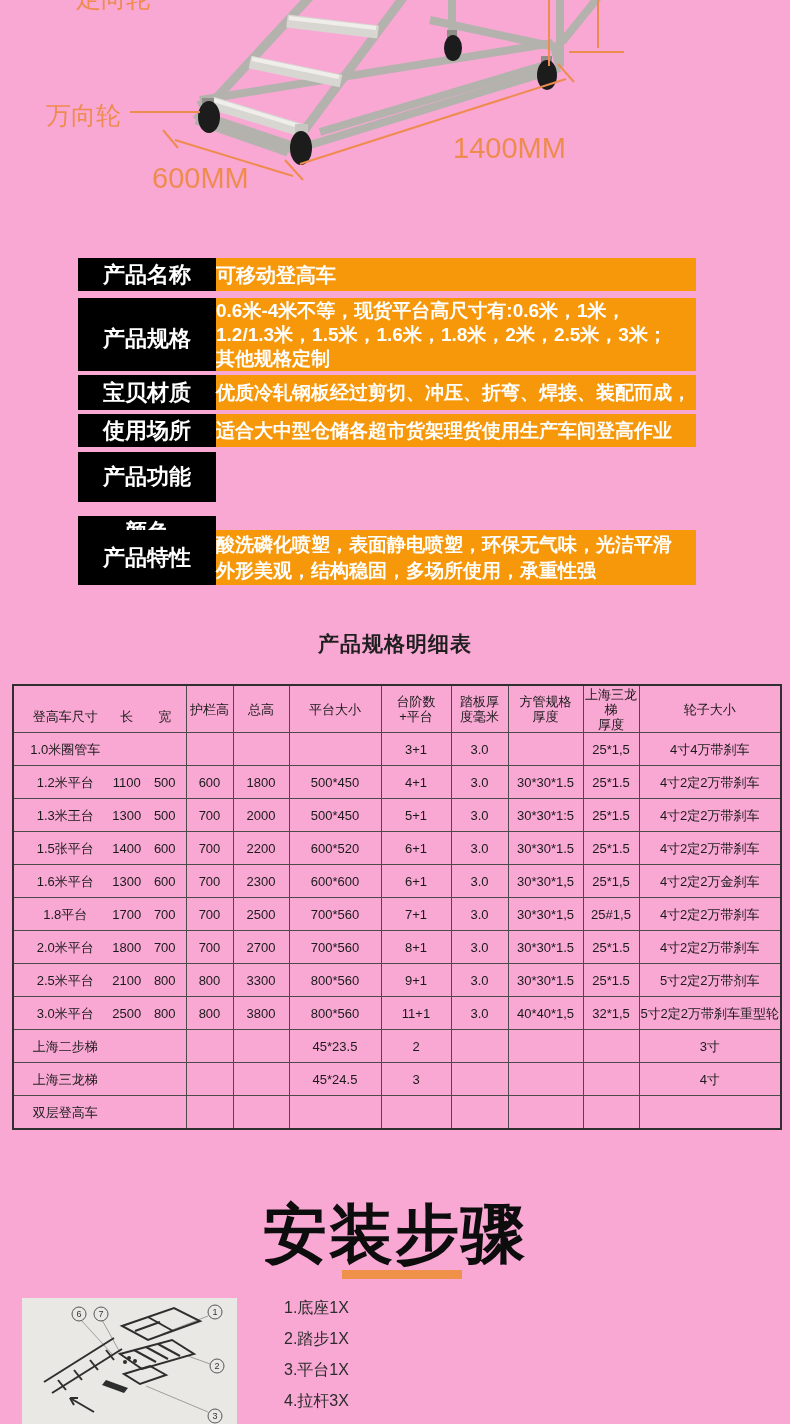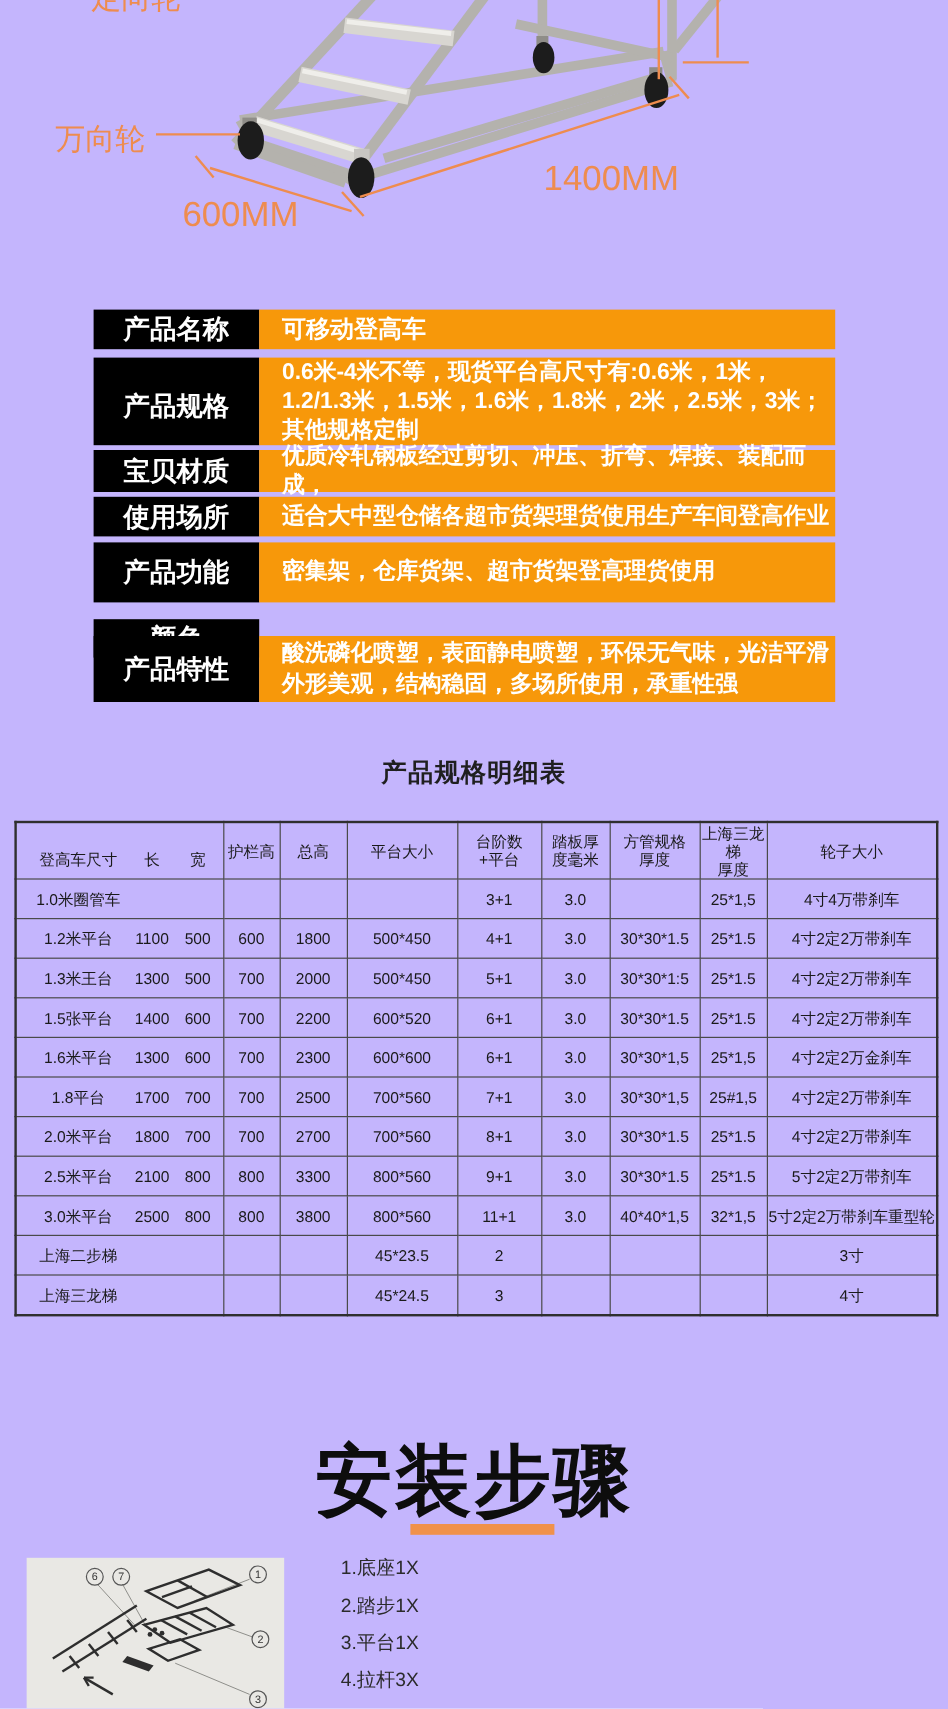--- a/index.html
+++ b/index.html
@@ -1,27 +1,27 @@
 <!DOCTYPE html>
 <html><head>
 <meta charset="utf-8">
 <style>
   html,body{margin:0;padding:0;background:#fff;}
-  .page{position:relative;width:790px;height:1424px;background:#c4b5fd;overflow:hidden;
+  .page{position:relative;width:790px;height:1424px;background:#f9a8d4;overflow:hidden;
         font-family:"Liberation Sans","DejaVu Sans",sans-serif;}
 
   
   .photo{position:absolute;left:0;top:0;width:790px;height:240px;}
 
   
   .srow{position:absolute;left:78px;width:618px;display:flex;}
   .slabel{width:138px;background:#000;color:#fff;font-weight:bold;font-size:22px;
           display:flex;align-items:center;justify-content:center;flex:none;}
   .svalue{flex:1;background:#f7980a;color:#fff;font-weight:bold;font-size:19px;
-          display:flex;align-items:center;padding-left:19px;white-space:pre-line;line-height:24px;}
+          display:flex;align-items:center;padding-left:0;white-space:pre-line;line-height:24px;}
   .r1{top:258px;height:33px;} .r1 .svalue{font-size:20px;}
   .r2{top:298px;height:73px;} .r2 .slabel{align-items:flex-end;padding-bottom:17px;}
   .r3{top:375px;height:35px;}
   .r4{top:414px;height:33px;}
   .r5{top:452px;height:50px;}
   .r6{top:492px;height:32px;margin-top:24px;}
   .r7{top:530px;height:55px;} .r7 .svalue{line-height:26px;}
 
   
   .tbl-title{position:absolute;left:0;top:630px;width:790px;text-align:center;
@@ -122,21 +122,20 @@
   <div class="srow r3">
     <div class="slabel">宝贝材质</div>
     <div class="svalue">优质冷轧钢板经过剪切、冲压、折弯、焊接、装配而成，</div>
   </div>
   <div class="srow r4">
     <div class="slabel">使用场所</div>
     <div class="svalue">适合大中型仓储各超市货架理货使用生产车间登高作业</div>
   </div>
   <div class="srow r5">
     <div class="slabel">产品功能</div>
-    <div class="svalue">密集架，仓库货架、超市货架登高理货使用</div>
   </div>
   <div class="srow r6">
     <div class="slabel">颜色</div>
   </div>
   <div class="srow r7">
     <div class="slabel">产品特性</div>
     <div class="svalue">酸洗磷化喷塑，表面静电喷塑，环保无气味，光洁平滑
 外形美观，结构稳固，多场所使用，承重性强</div>
   </div>
 
@@ -300,20 +299,31 @@
           <td></td>
           <td></td>
           <td>45*24.5</td>
           <td>3</td>
           <td></td>
           <td></td>
           <td></td>
           <td class="wheels">4寸</td>
         </tr>
 
+        <tr>
+          <td class="c1"><span class="nm">双层登高车</span><span class="lv"></span><span class="wv"></span></td>
+          <td></td>
+          <td></td>
+          <td></td>
+          <td></td>
+          <td></td>
+          <td></td>
+          <td></td>
+          <td class="wheels"></td>
+        </tr>
 
     </tbody>
   </table>
 
   <div class="install-heading">安装步骤</div>
   <div class="install-underline"></div>
 
   <svg class="diagram" viewBox="0 0 215 126">
     <rect x="0" y="0" width="215" height="126" fill="#e9e8e4"></rect>
     <g stroke="#8a8a86" stroke-width="0.8" fill="none">

